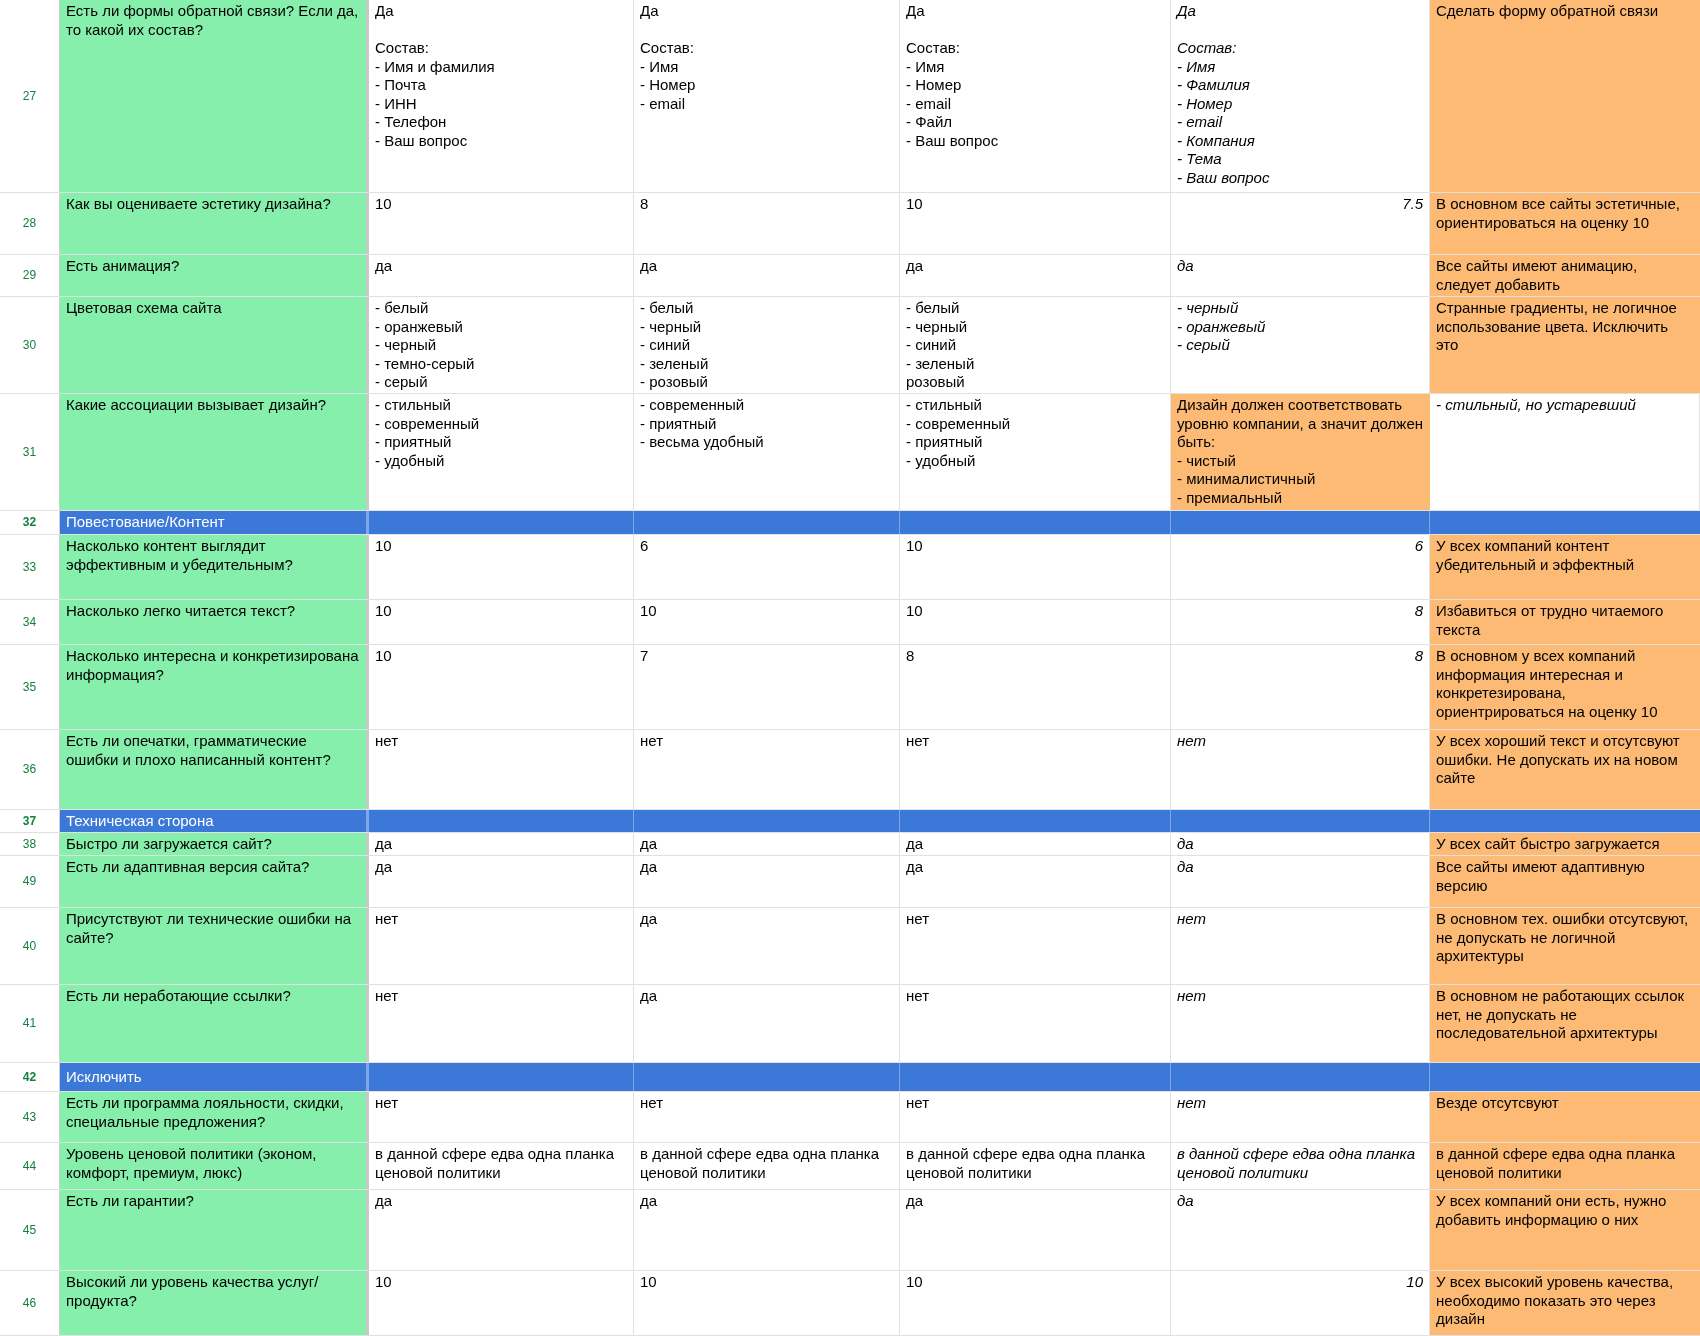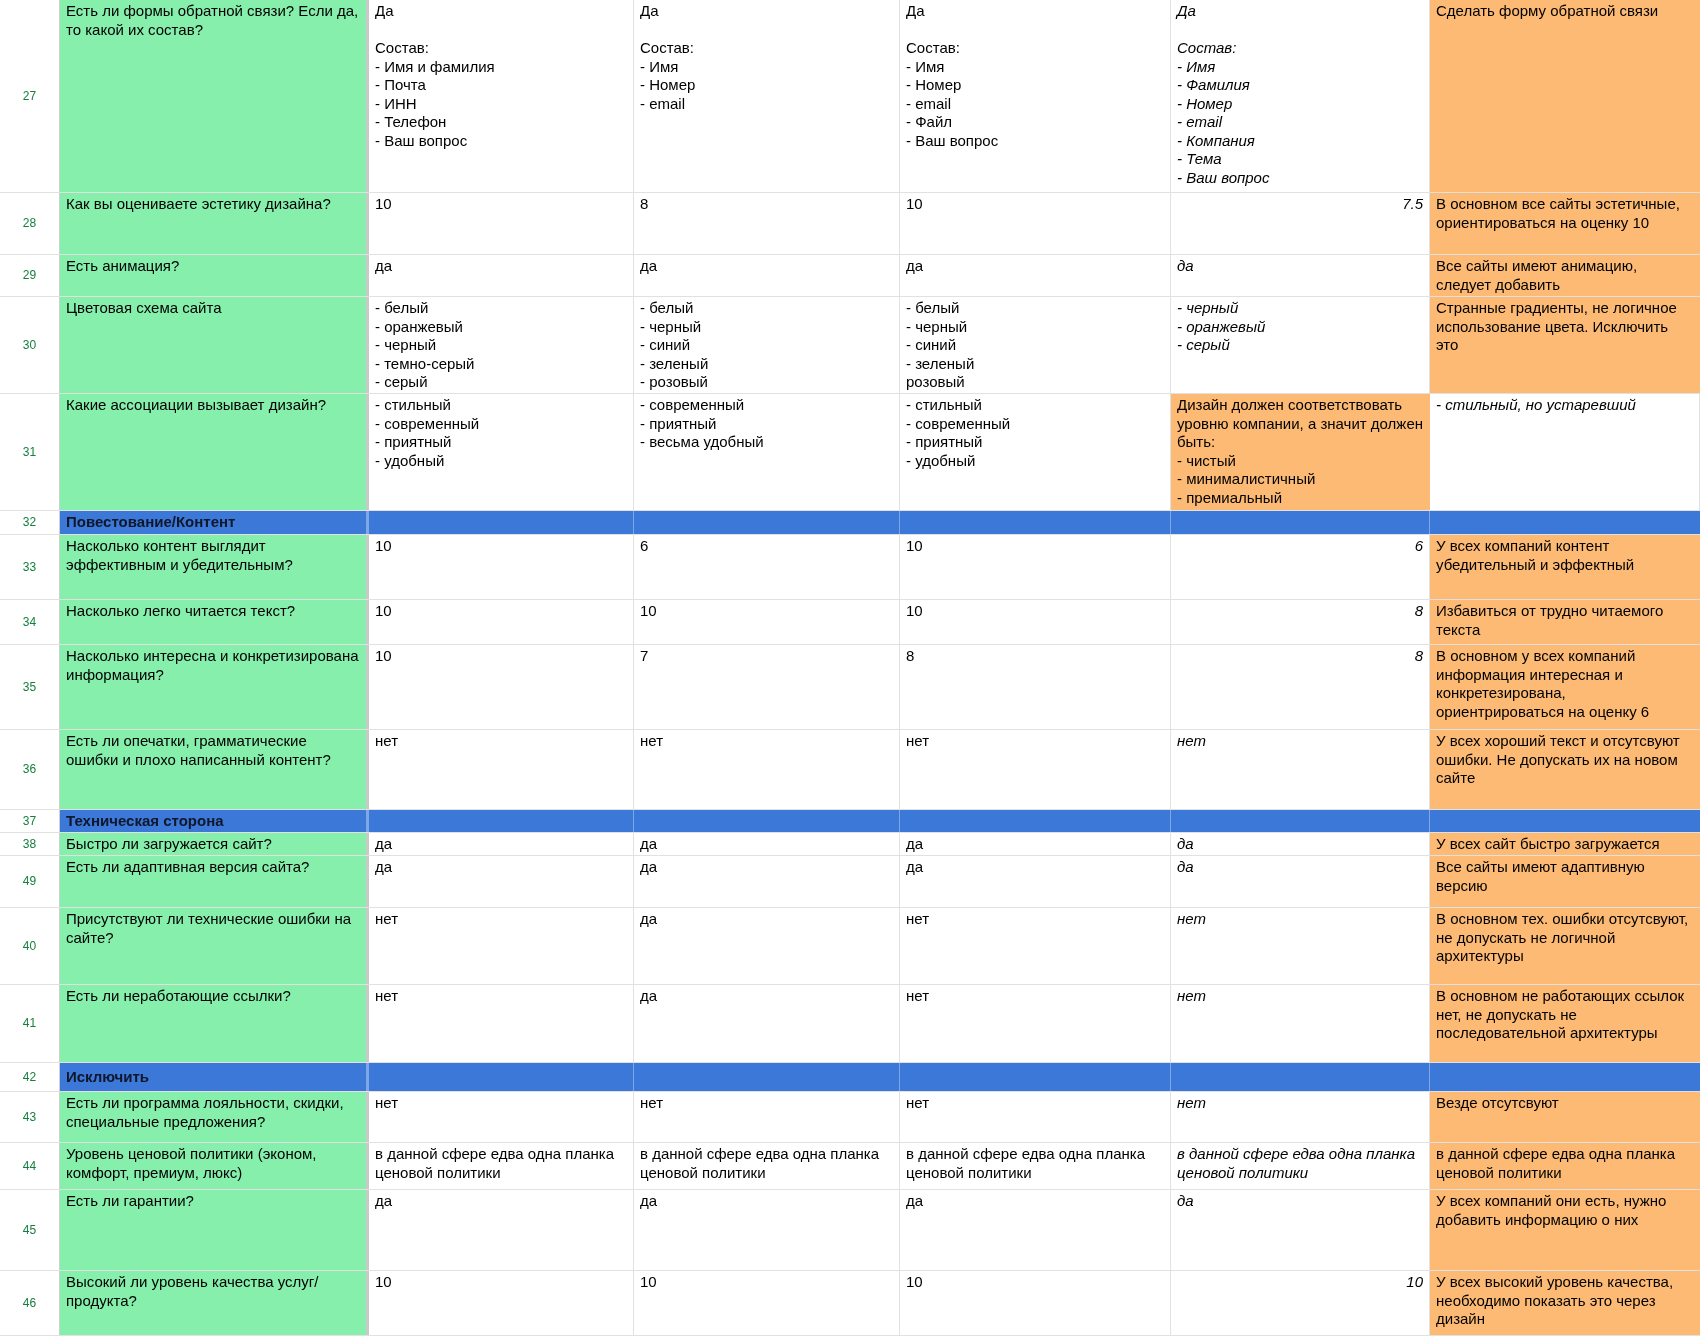--- a/index.html
+++ b/index.html
@@ -38,25 +38,25 @@
     border-right: 3px solid #c9c9c9;
   }
   .ecol { font-style: italic; }
   .ecol.right { text-align: right; }
   .fcol {
     background: #fdba74;
     border-right: none;
   }
   
   .section .cell { background: #3c78d8; border-right: 1px solid rgba(255,255,255,0.35); }
-  .section .num { background: #ffffff; border-right: 1px solid #cfcfcf; }
+  .section .num { background: #ffffff; border-right: 1px solid #cfcfcf; font-weight: bold; }
   .section .qcol { border-right: 3px solid rgba(255,255,255,0.35); }
   .seclabel {
-    color: #0f172a;
-    font-weight: bold;
+    color: #ffffff;
+    font-weight: normal;
     display: flex; align-items: center;
     white-space: normal;
   }
   .section .fcol { border-right: none; }
 </style>
 </head>
 <body>
 
 <div class="sheet">
 
@@ -193,21 +193,21 @@
     <div class="cell fcol">Избавиться от трудно читаемого текста</div>
   </div>
 
   <div class="row" style="height:85px">
     <div class="cell num">35</div>
     <div class="cell qcol">Насколько интересна и конкретизирована информация?</div>
     <div class="cell">10</div>
     <div class="cell">7</div>
     <div class="cell">8</div>
     <div class="cell ecol right">8</div>
-    <div class="cell fcol">В основном у всех компаний информация интересная и конкретезирована, ориентрироваться на оценку 6</div>
+    <div class="cell fcol">В основном у всех компаний информация интересная и конкретезирована, ориентрироваться на оценку 10</div>
   </div>
 
   <div class="row" style="height:80px">
     <div class="cell num">36</div>
     <div class="cell qcol">Есть ли опечатки, грамматические ошибки и плохо написанный контент?</div>
     <div class="cell">нет</div>
     <div class="cell">нет</div>
     <div class="cell">нет</div>
     <div class="cell ecol">нет</div>
     <div class="cell fcol">У всех хороший текст и отсутсвуют ошибки. Не допускать их на новом сайте</div>

